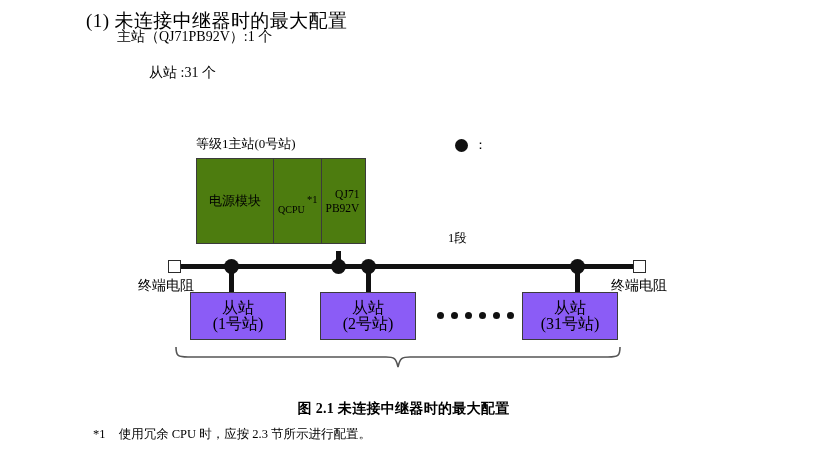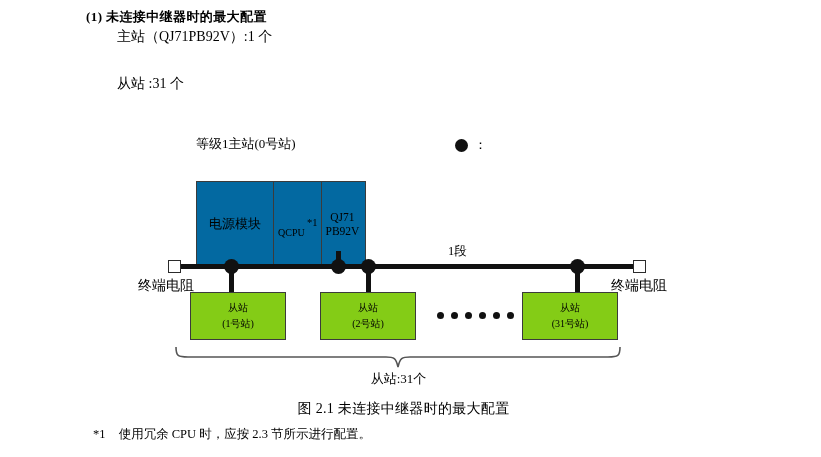--- a/index.html
+++ b/index.html
@@ -14,33 +14,33 @@
     font-family: "Liberation Serif", "DejaVu Serif", serif;
     color: #000000;
     overflow: hidden;
   }
 
   
   .heading {
     position: absolute;
     left: 86px;
     top: 8px;
-    font-size: 13px;
-    font-weight: bold;
+    font-size: 19px;
+    font-weight: normal;
     letter-spacing: 0.4px;
     white-space: nowrap;
   }
   .sub-line {
     position: absolute;
     left: 117px;
     font-size: 14px;
     white-space: nowrap;
   }
   .sub-line.l1 { top: 28px; }
-  .sub-line.l2 { top: 75px; }
+  .sub-line.l2 { top: 64px; margin-left: 32px; }
 
   
   .legend {
     position: absolute;
     left: 455px;
     top: 136px;
     display: flex;
     align-items: center;
     gap: 6px;
     font-size: 13px;
@@ -70,27 +70,27 @@
     left: 196px;
     top: 135px;
     font-size: 13px;
     white-space: nowrap;
   }
 
   
   .rack {
     position: absolute;
     left: 196px;
-    top: 181px;
+    top: 158px;
     width: 170px;
     height: 86px;
     border: 1.4px solid #3b3b3b;
     box-sizing: border-box;
     display: flex;
-    background: #0369a1;
+    background: #4d7c0f;
   }
   .rack-cell {
     position: relative;
     box-sizing: border-box;
     display: flex;
     align-items: center;
     justify-content: center;
     font-size: 13px;
   }
   .cell-power { width: 78px; border-right: 1.4px solid #3b3b3b; }
@@ -107,21 +107,21 @@
     right: 3px;
     bottom: 38px;
     font-size: 10.5px;
   }
   .cell-net .net-text {
     position: absolute;
     left: 4px;
     top: 28px;
     font-size: 11.5px;
     line-height: 14px;
-    text-align: center;
+    text-align: right;
   }
 
   
   .bus-line {
     position: absolute;
     left: 176px;
     top: 264px;
     width: 464px;
     height: 5px;
     background: #111111;
@@ -146,21 +146,21 @@
     font-size: 14px;
     white-space: nowrap;
   }
   .term-label-left  { left: 138px; }
   .term-label-right { left: 611px; }
 
   
   .seg-label {
     position: absolute;
     left: 448px;
-    top: 243px;
+    top: 230px;
     font-size: 12.5px;
     white-space: nowrap;
   }
 
   
   .node {
     position: absolute;
     width: 15px;
     height: 15px;
     border-radius: 50%;
@@ -176,26 +176,26 @@
   }
 
   
   .slave {
     position: absolute;
     top: 292px;
     width: 96px;
     height: 48px;
     border: 1.3px solid #3b3b3b;
     box-sizing: border-box;
-    background: #84cc16;
+    background: #8b5cf6;
     display: flex;
     flex-direction: column;
     align-items: center;
     justify-content: center;
-    font-size: 10px;
+    font-size: 16px;
     line-height: 16px;
   }
   .slave-1  { left: 190px; }
   .slave-2  { left: 320px; }
   .slave-31 { left: 522px; }
 
   
   .ellipsis {
     position: absolute;
     left: 437px;
@@ -230,21 +230,21 @@
   .brace-label-inner { margin-left: -24px; }
 
   
   .fig-caption {
     position: absolute;
     left: 0;
     top: 400px;
     width: 821px;
     text-align: center;
     font-size: 14px;
-    font-weight: normal;
+    font-weight: bold;
     letter-spacing: 0.3px;
   }
   .fig-caption-inner { margin-left: -14px; }
 
   
   .footnote {
     position: absolute;
     left: 93px;
     top: 426px;
     font-size: 12.5px;
@@ -323,23 +323,20 @@
     <span></span>
     <span></span>
     <span></span>
     <span></span>
     <span></span>
   </div>
 
   <svg class="brace" viewBox="0 0 448 22" preserveAspectRatio="none">
     <path d="M 2,1 C 2,10 4,11 14,11 L 212,11 C 220,11 222,12 224,21 C 226,12 228,11 236,11 L 434,11 C 444,11 446,10 446,1" fill="none" stroke="#555555" stroke-width="1.6"></path>
   </svg>
-  <div class="brace-label">
-    <span class="brace-label-inner">从站:31个</span>
-  </div>
 </div>
 
 <div class="fig-caption">
   <span class="fig-caption-inner">图 2.1  未连接中继器时的最大配置</span>
 </div>
 <div class="footnote">
   <span class="fn-mark">*1</span>
   <span>使用冗余 CPU 时，应按 2.3 节所示进行配置。</span>
 </div>
 

